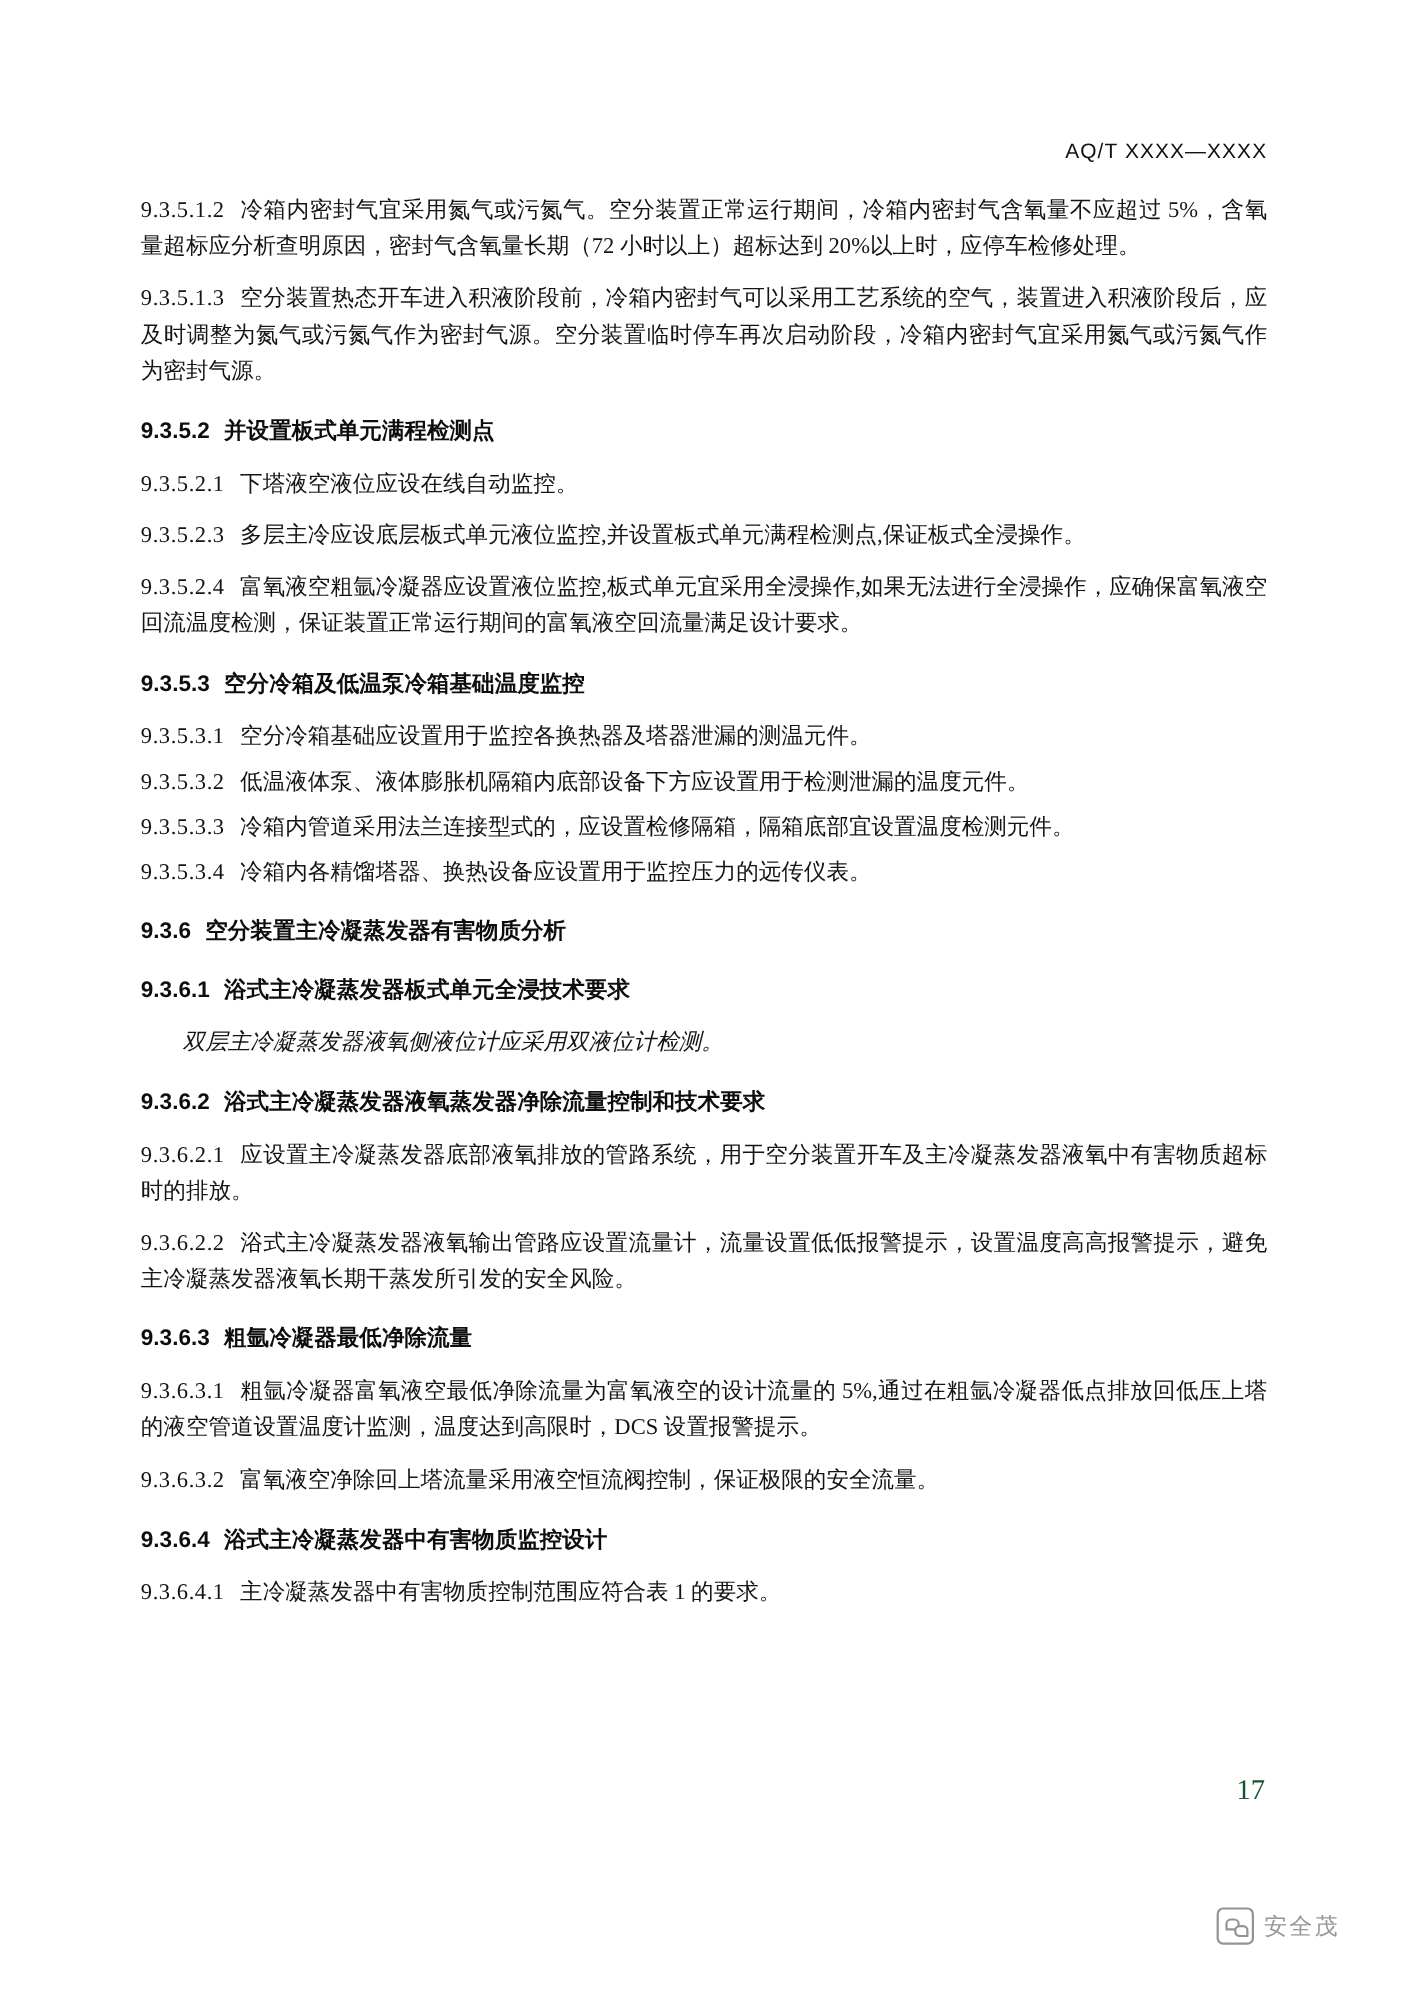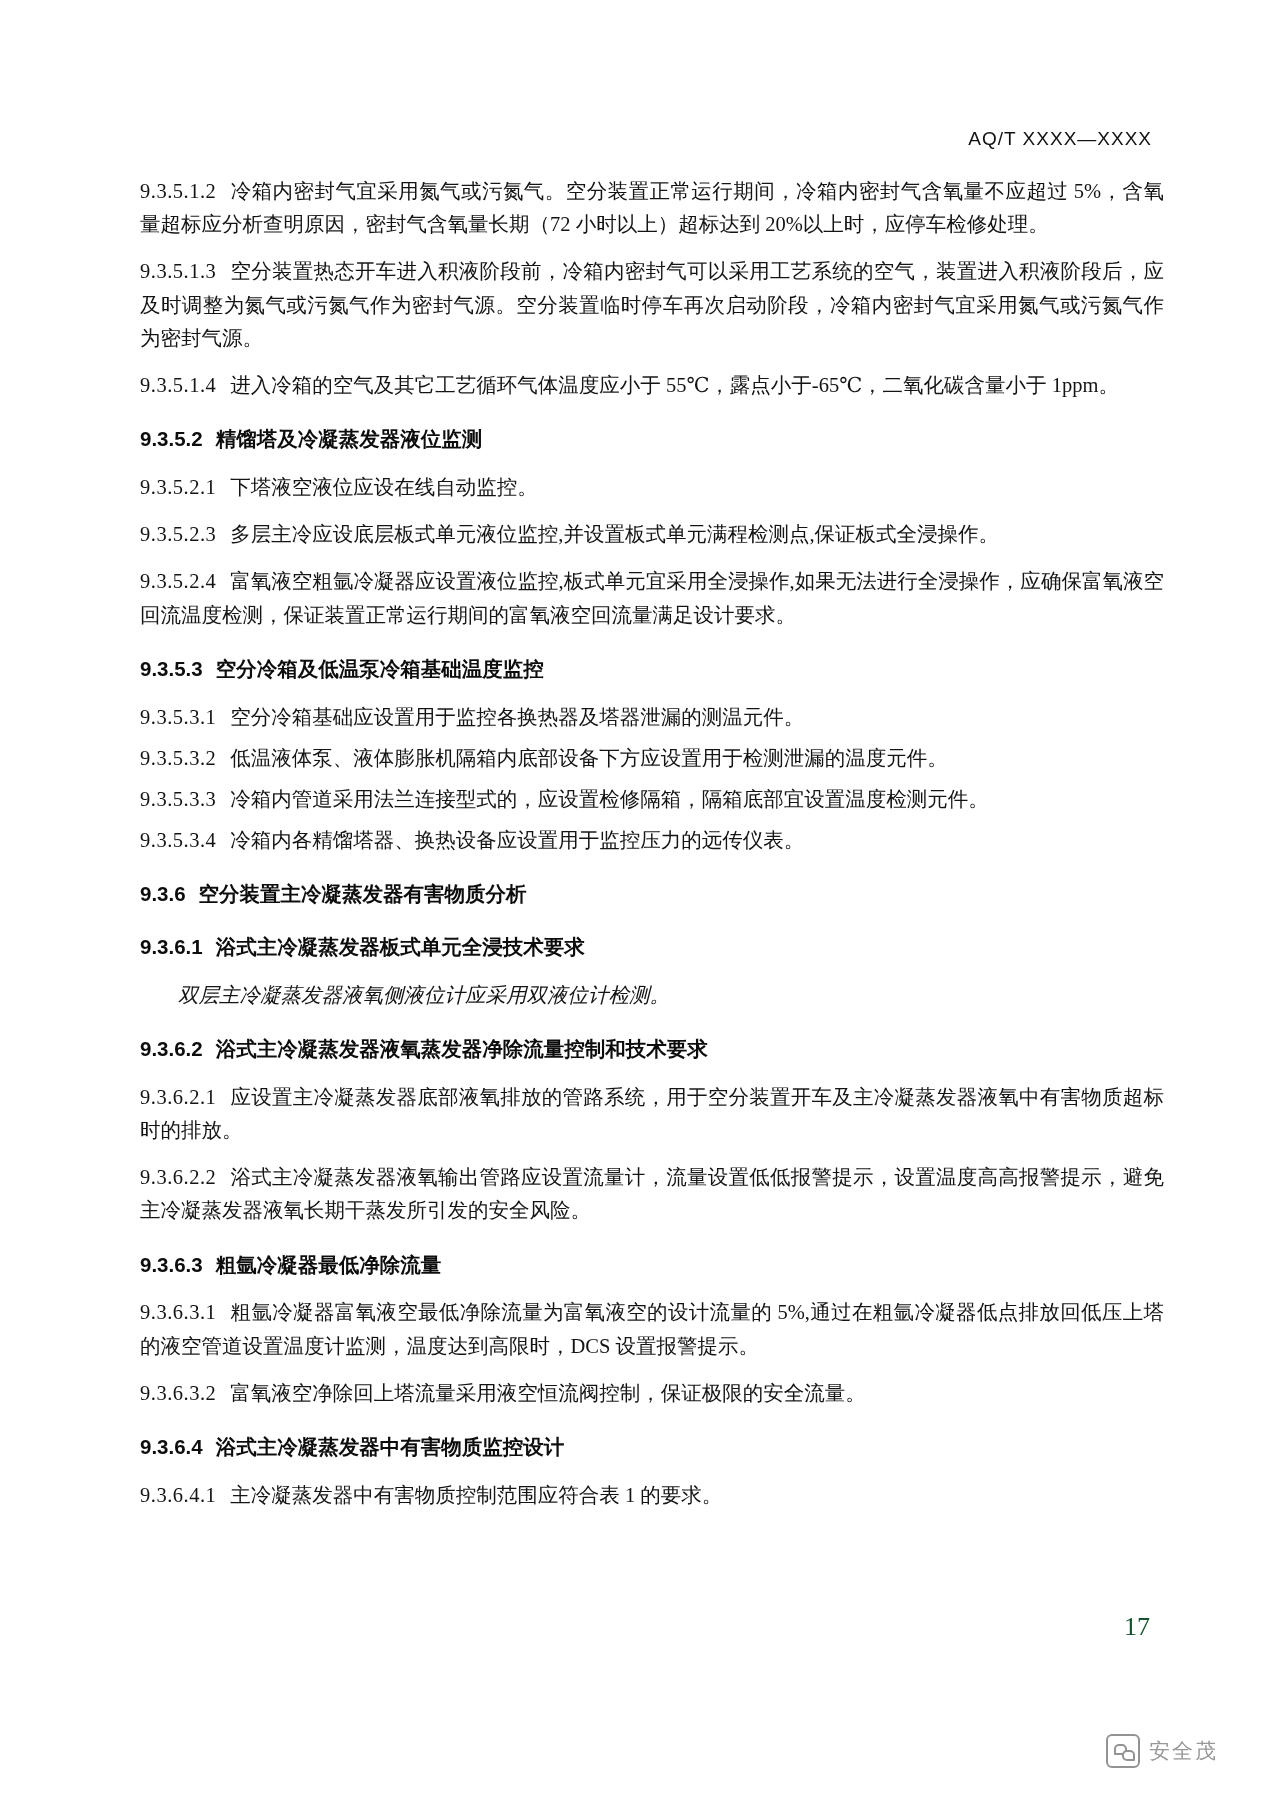--- a/index.html
+++ b/index.html
@@ -29,21 +29,20 @@
     font-family: "Liberation Sans", "DejaVu Sans", sans-serif;
     font-size: 19px;
     letter-spacing: 1px;
     color: #111;
   }
   .content {
     position: absolute;
     left: 128px;
     top: 175px;
     width: 1024px;
-    margin-left: 12px;
   }
   p.para {
     margin: 0 0 14px 0;
     font-size: 20.5px;
     line-height: 1.62;
     text-align: justify;
     text-justify: inter-ideograph;
     color: #141414;
     font-family: "Liberation Serif", "DejaVu Serif", serif;
   }
@@ -135,23 +134,22 @@
 <div class="page">
 
   <div class="header">AQ/T XXXX—XXXX</div>
 
   <div class="content">
 
     <p class="para"><span class="num">9.3.5.1.2</span><span class="gap"></span><span>冷箱内密封气宜采用氮气或污氮气。空分装置正常运行期间，冷箱内密封气含氧量不应超过 5%，含氧量超标应分析查明原因，密封气含氧量长期（72 小时以上）超标达到 20%以上时，应停车检修处理。</span></p>
 
     <p class="para"><span class="num">9.3.5.1.3</span><span class="gap"></span><span>空分装置热态开车进入积液阶段前，冷箱内密封气可以采用工艺系统的空气，装置进入积液阶段后，应及时调整为氮气或污氮气作为密封气源。空分装置临时停车再次启动阶段，冷箱内密封气宜采用氮气或污氮气作为密封气源。</span></p>
 
-    <p class="para"><span class="num">9.3.5.1.4</span><span class="gap"></span><span>进入冷箱的空气及其它工艺循环气体温度应小于 55℃，露点小于-65℃，二氧化碳含量小于 1ppm。</span></p>
 
-    <h3 class="heading"><span class="num">9.3.5.2</span><span class="gap"></span><span>精馏塔及冷凝蒸发器液位监测</span></h3>
+    <h3 class="heading"><span class="num">9.3.5.2</span><span class="gap"></span><span>并设置板式单元满程检测点</span></h3>
 
     <p class="para"><span class="num">9.3.5.2.1</span><span class="gap"></span><span>下塔液空液位应设在线自动监控。</span></p>
 
 
     <p class="para"><span class="num">9.3.5.2.3</span><span class="gap"></span><span>多层主冷应设底层板式单元液位监控,并设置板式单元满程检测点,保证板式全浸操作。</span></p>
 
     <p class="para"><span class="num">9.3.5.2.4</span><span class="gap"></span><span>富氧液空粗氩冷凝器应设置液位监控,板式单元宜采用全浸操作,如果无法进行全浸操作，应确保富氧液空回流温度检测，保证装置正常运行期间的富氧液空回流量满足设计要求。</span></p>
 
     <h3 class="heading"><span class="num">9.3.5.3</span><span class="gap"></span><span>空分冷箱及低温泵冷箱基础温度监控</span></h3>
 

